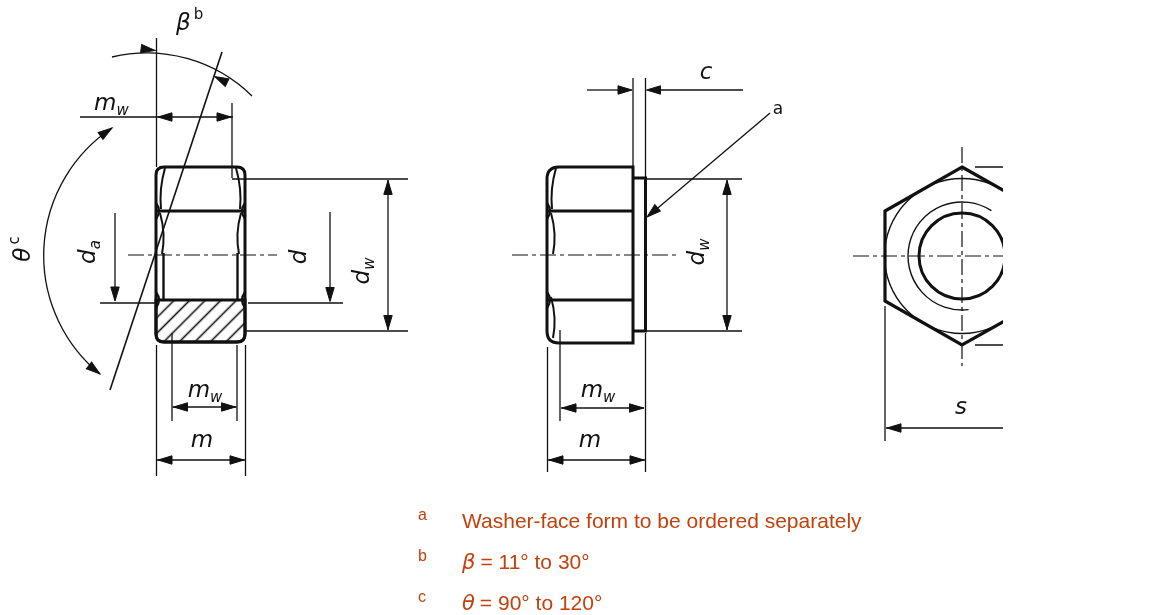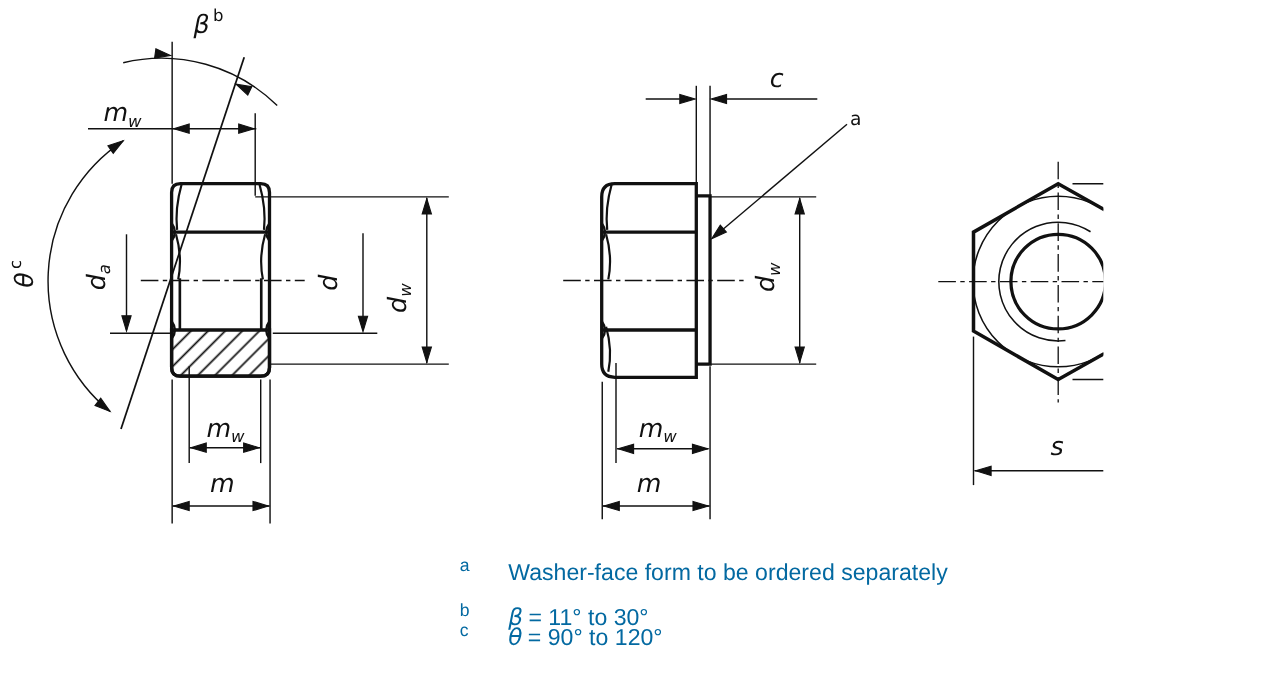--- a/index.html
+++ b/index.html
@@ -3,21 +3,21 @@
 <meta charset="utf-8">
 <style>
   html,body{margin:0;padding:0;background:#ffffff;}
   #stage{position:relative;width:1003px;height:615px;background:#fff;overflow:hidden;
          font-family:"Liberation Sans", sans-serif;}
   #drawing-svg{position:absolute;left:0;top:0;}
   .dimtext{font-family:"DejaVu Sans", sans-serif;font-style:italic;font-size:23px;fill:#111;}
   .dimtext .sub{font-size:15px;}
   .dimtext .sup{font-size:15px;font-style:normal;}
   .reftext{font-family:"DejaVu Sans", sans-serif;font-style:normal;font-size:17px;fill:#111;}
-  .fn{position:absolute;left:418px;width:700px;color:#0369a1;font-size:21px;
+  .fn{position:absolute;left:418px;width:700px;color:#c2410c;font-size:21px;
       font-family:"Liberation Sans", sans-serif;white-space:nowrap;}
   .fn-marker{display:inline-block;font-size:16px;vertical-align:8px;width:26px;}
   .fn-body{display:inline-block;margin-left:18px;}
   .fn-sym{font-family:"DejaVu Sans", sans-serif;font-style:italic;margin-right:5px;}
   .fn-sym:empty{margin-right:0;}
 </style>
 </head>
 <body>
 
 <div id="stage">
@@ -184,16 +184,16 @@
   <text class="dimtext" transform="rotate(-90 1112 257)" x="1112" y="257" text-anchor="middle" font-size="24">e</text>
   <text class="dimtext" x="961" y="414" text-anchor="middle" font-size="24">s</text>
 </svg>
 
   <div class="fn" style="top:506px;">
     <span class="fn-marker">a</span><span class="fn-body"><span class="fn-sym"></span><span>Washer-face form to be ordered separately</span></span>
   </div>
   <div class="fn" style="top:547px;">
     <span class="fn-marker">b</span><span class="fn-body"><span class="fn-sym">β</span><span>= 11° to 30°</span></span>
   </div>
-  <div class="fn" style="top:565px;">
+  <div class="fn" style="top:588px;">
     <span class="fn-marker">c</span><span class="fn-body"><span class="fn-sym">θ</span><span>= 90° to 120°</span></span>
   </div>
 </div>
 
 </body></html>

